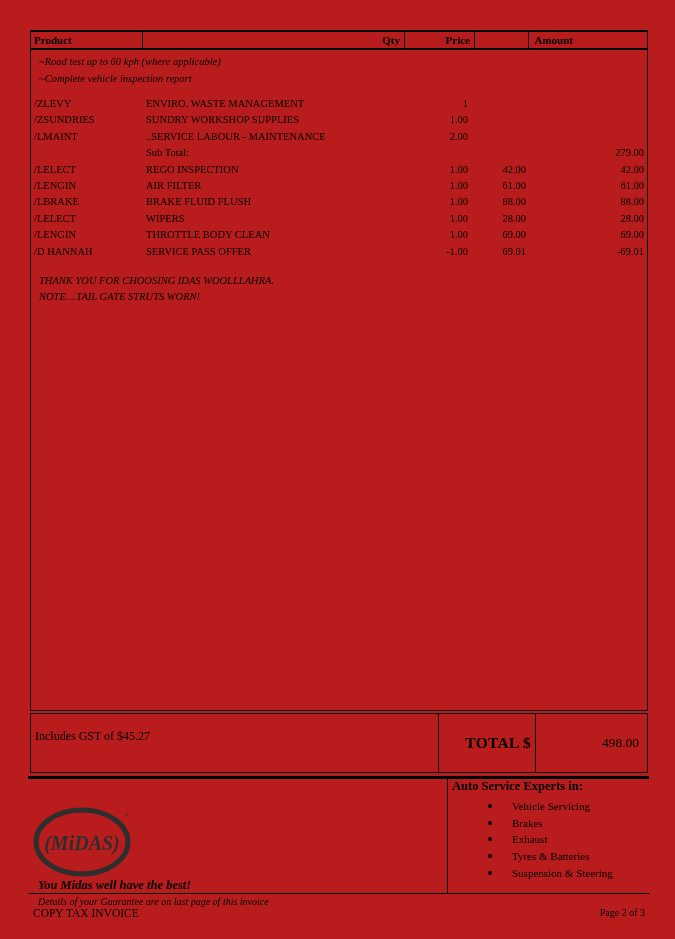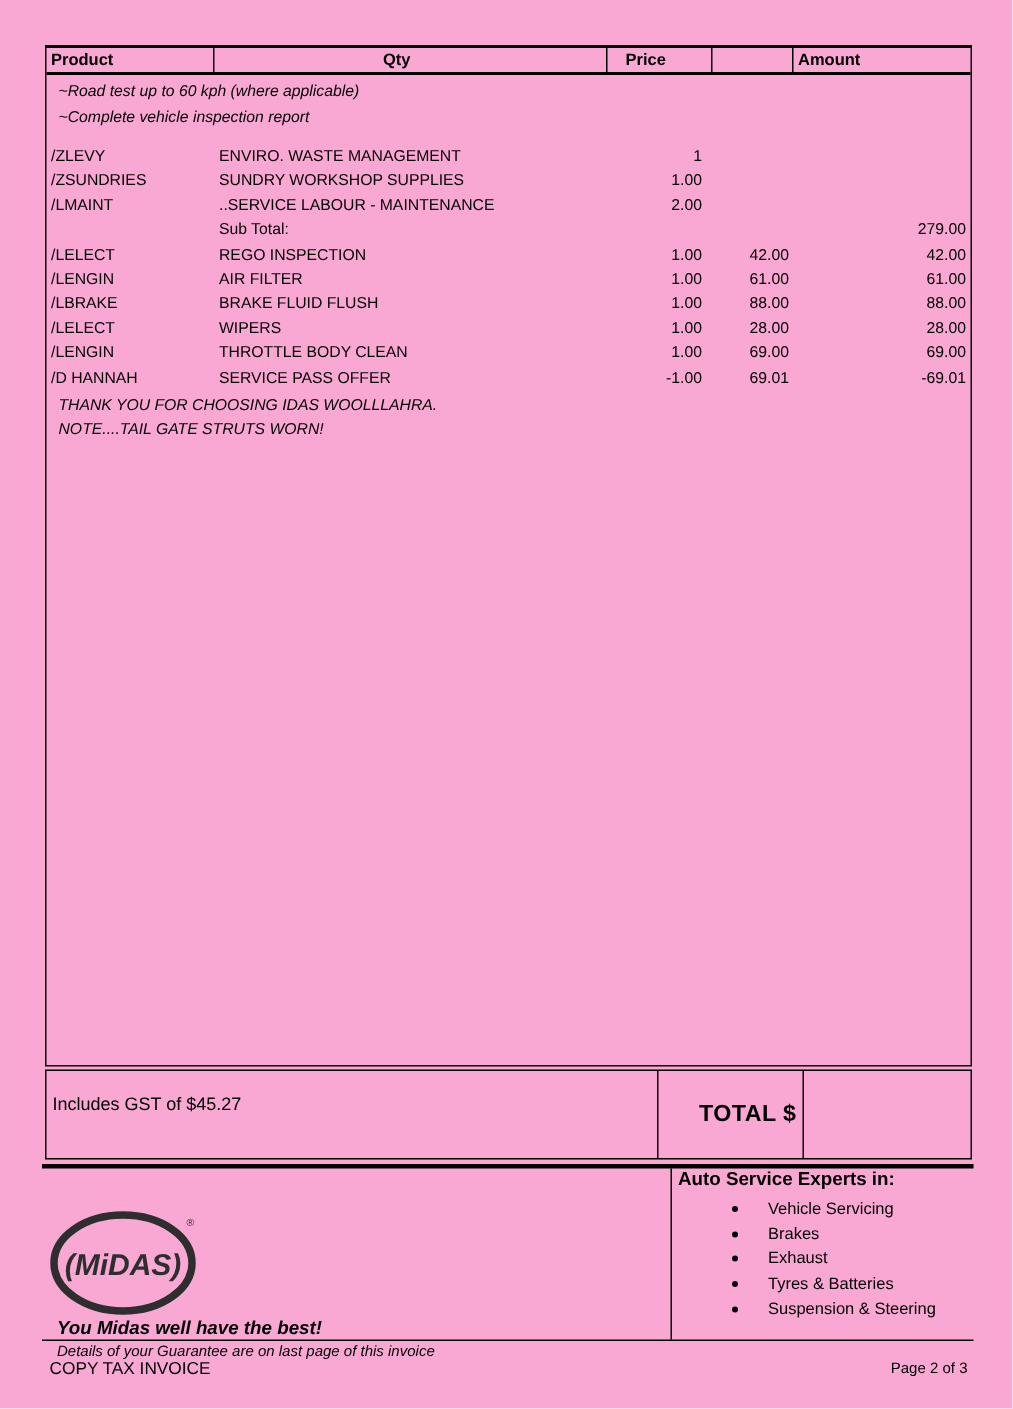--- a/index.html
+++ b/index.html
@@ -1,47 +1,47 @@
 <!DOCTYPE html>
 <html><head>
 <meta charset="utf-8">
 <style>
   * { margin:0; padding:0; box-sizing:border-box; }
   html,body { width:675px; height:939px; background:#ffffff; }
   body { font-family:"Liberation Sans","DejaVu Sans",sans-serif; color:#000; position:relative; }
-  .page { position:absolute; inset:0; background:#f9a8d4; }
+  .page { position:absolute; inset:0; background:#b91c1c;font-family:Liberation Serif, serif; }
 
   
   .main-table {
     position:absolute; left:30px; top:30px; width:618px; height:681px;
     border:1px solid #000; border-top-width:2px;
   }
   .hdr-row {
     display:grid; grid-template-columns:112px 262px 70px 54px 48px 70px;
     height:18px; border-bottom:2px solid #000;
   }
   .hdr {
     font-weight:bold; font-size:11px; line-height:15px;
     border-right:1px solid #000; padding:1px 3px 0 3px; overflow:hidden;
   }
   .hdr:last-child { border-right:none; }
-  .hdr.num { text-align:center; padding-right:21px; }
+  .hdr.num { text-align:right; padding-right:4px; }
 
   .top-notes { padding-top:3px; }
   .note { font-style:italic; font-size:10.5px; height:17px; line-height:17px; padding-left:8px; white-space:nowrap; }
 
   .rows { margin-top:9px; }
   .row { display:grid; grid-template-columns:112px 262px 70px 54px 48px 70px; height:16.4px; line-height:16.4px; font-size:10.5px; }
   .c-product { padding-left:3px; white-space:nowrap; }
   .c-desc { padding-left:3px; white-space:nowrap; }
   .c-qty  { text-align:right; padding-right:7px; }
   .c-price{ text-align:right; padding-right:3px; }
   .c-amount{ text-align:right; padding-right:3px; }
 
-  .bottom-notes { margin-top:2px; }
+  .bottom-notes { margin-top:13px; }
   .bottom-notes .note { height:16.5px; line-height:16.5px; }
 
   
   .totals-box {
     position:absolute; left:30px; top:713px; width:618px; height:60px;
     border:1px solid #000;
     display:grid; grid-template-columns:407px 98px 111px;
   }
   .gst-cell { font-size:12px; padding:15px 0 0 4px; }
   .total-label-cell {
@@ -183,20 +183,21 @@
 
     <div class="bottom-notes">
       <div class="note">THANK YOU FOR CHOOSING IDAS WOOLLLAHRA.</div>
       <div class="note">NOTE....TAIL GATE STRUTS WORN!</div>
     </div>
   </div>
 
   <div class="totals-box">
     <div class="gst-cell">Includes GST of $45.27</div>
     <div class="total-label-cell">TOTAL $</div>
+    <div class="total-value-cell">498.00</div>
   </div>
 
   <div class="thick-line"></div>
 
 
   <div class="logo-wrap">
     <svg width="102" height="74" viewBox="0 0 102 74">
       <ellipse cx="50" cy="37" rx="46" ry="32" fill="none" stroke="#2e2e2e" stroke-width="5"></ellipse>
       <text x="50" y="45" text-anchor="middle" font-size="20" font-style="italic" font-weight="bold" fill="#2e2e2e">(MiDAS)</text>
       <text x="95" y="12" text-anchor="middle" font-size="7" fill="#2e2e2e">®</text>

